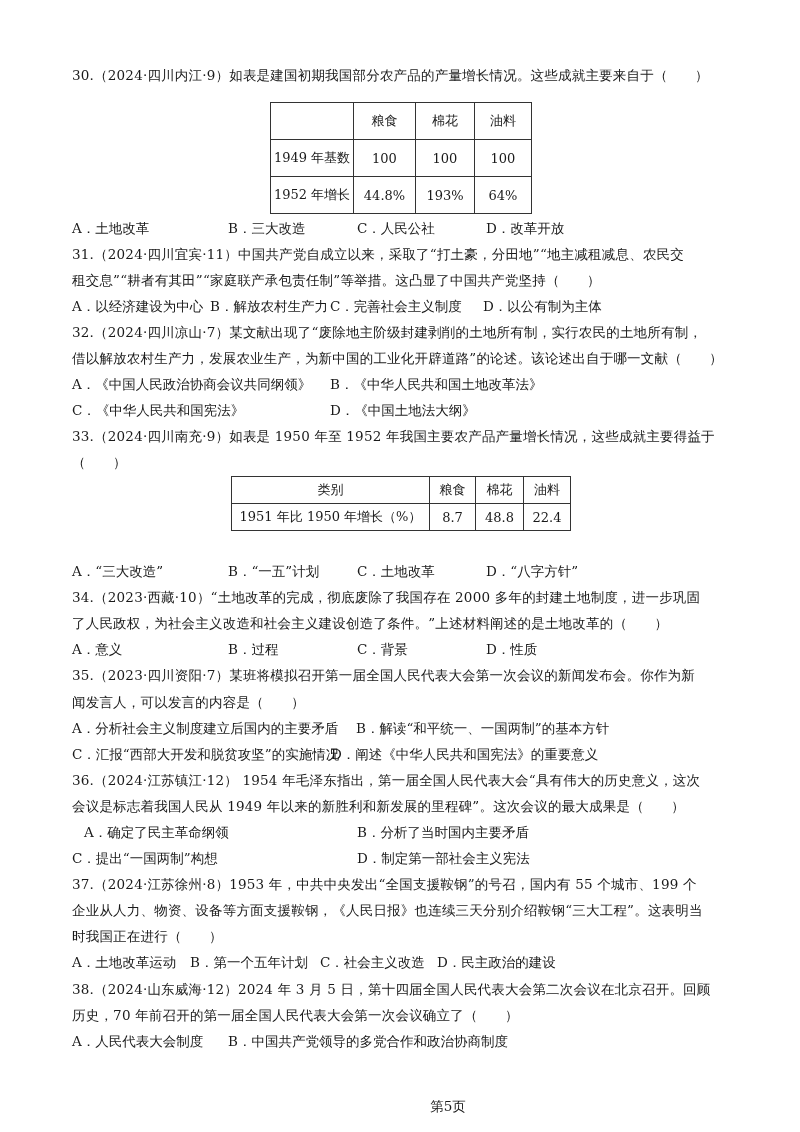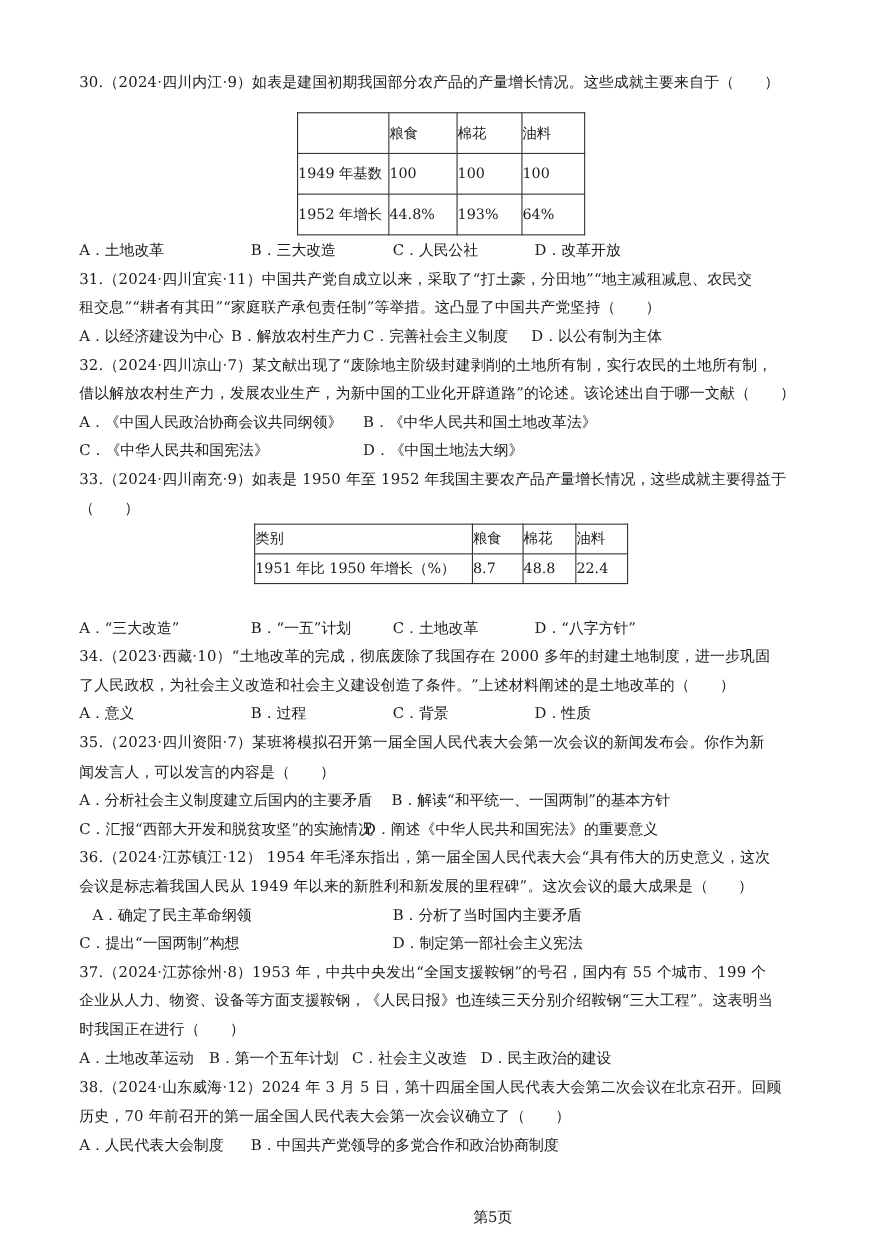--- a/index.html
+++ b/index.html
@@ -2,21 +2,21 @@
 <html><head>
 <meta charset="utf-8">
 <style>
   html, body { margin: 0; padding: 0; background: #ffffff; }
   body { width: 800px; height: 1132px; position: relative; overflow: hidden;
          font-family: "DejaVu Serif", "Liberation Serif", serif; color: #1a1a1a; }
   .page { position: absolute; left: 0; top: 0; width: 800px; height: 1132px; }
   .line { position: absolute; left: 72px; font-size: 13.5px; line-height: 20px; white-space: nowrap; letter-spacing: 0.2px; }
   .opt { position: absolute; font-size: 13.5px; line-height: 20px; white-space: nowrap; }
   table.tbl { position: absolute; border-collapse: collapse; font-size: 13px; }
-  table.tbl td { border: 1px solid #333; padding: 0; }
+  table.tbl td { border: 1px solid #333; text-align: center; padding: 0; }
   .footer { position: absolute; top: 1098px; left: 0; width: 800px; text-align: center; font-size: 13.5px; padding-left: 48px; }
 </style>
 </head>
 <body>
 
 <div class="page">
 
   <div class="line" style="top:65px">30.（2024·四川内江·9）如表是建国初期我国部分农产品的产量增长情况。这些成就主要来自于（　　）</div>
   <table class="tbl" style="left:270px; top:102px;">
     <tbody>

